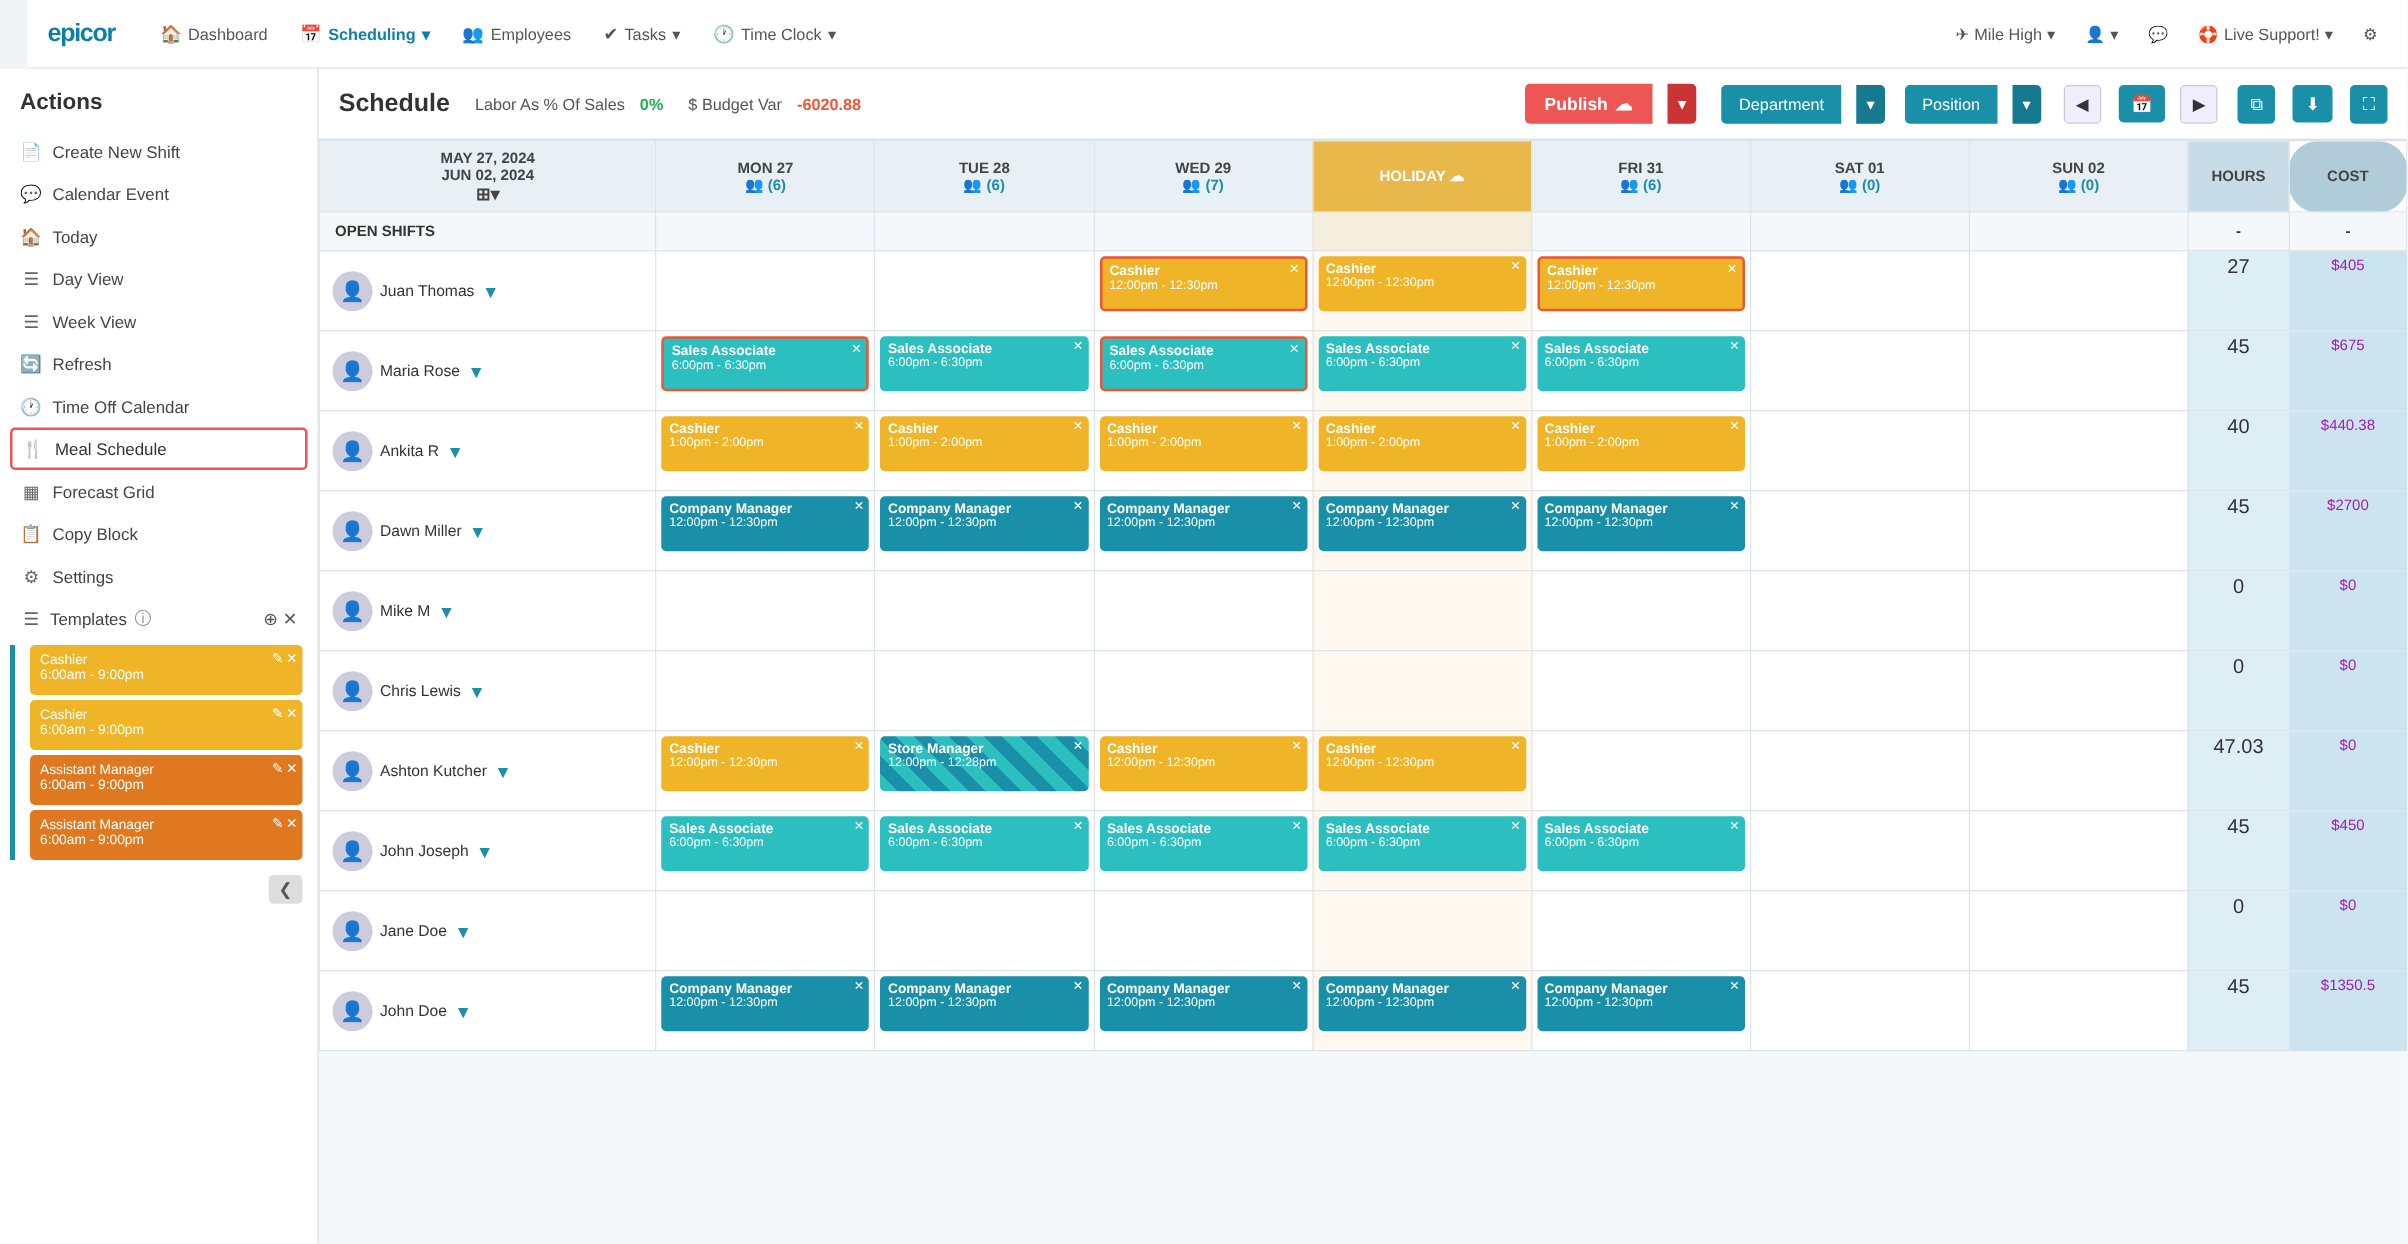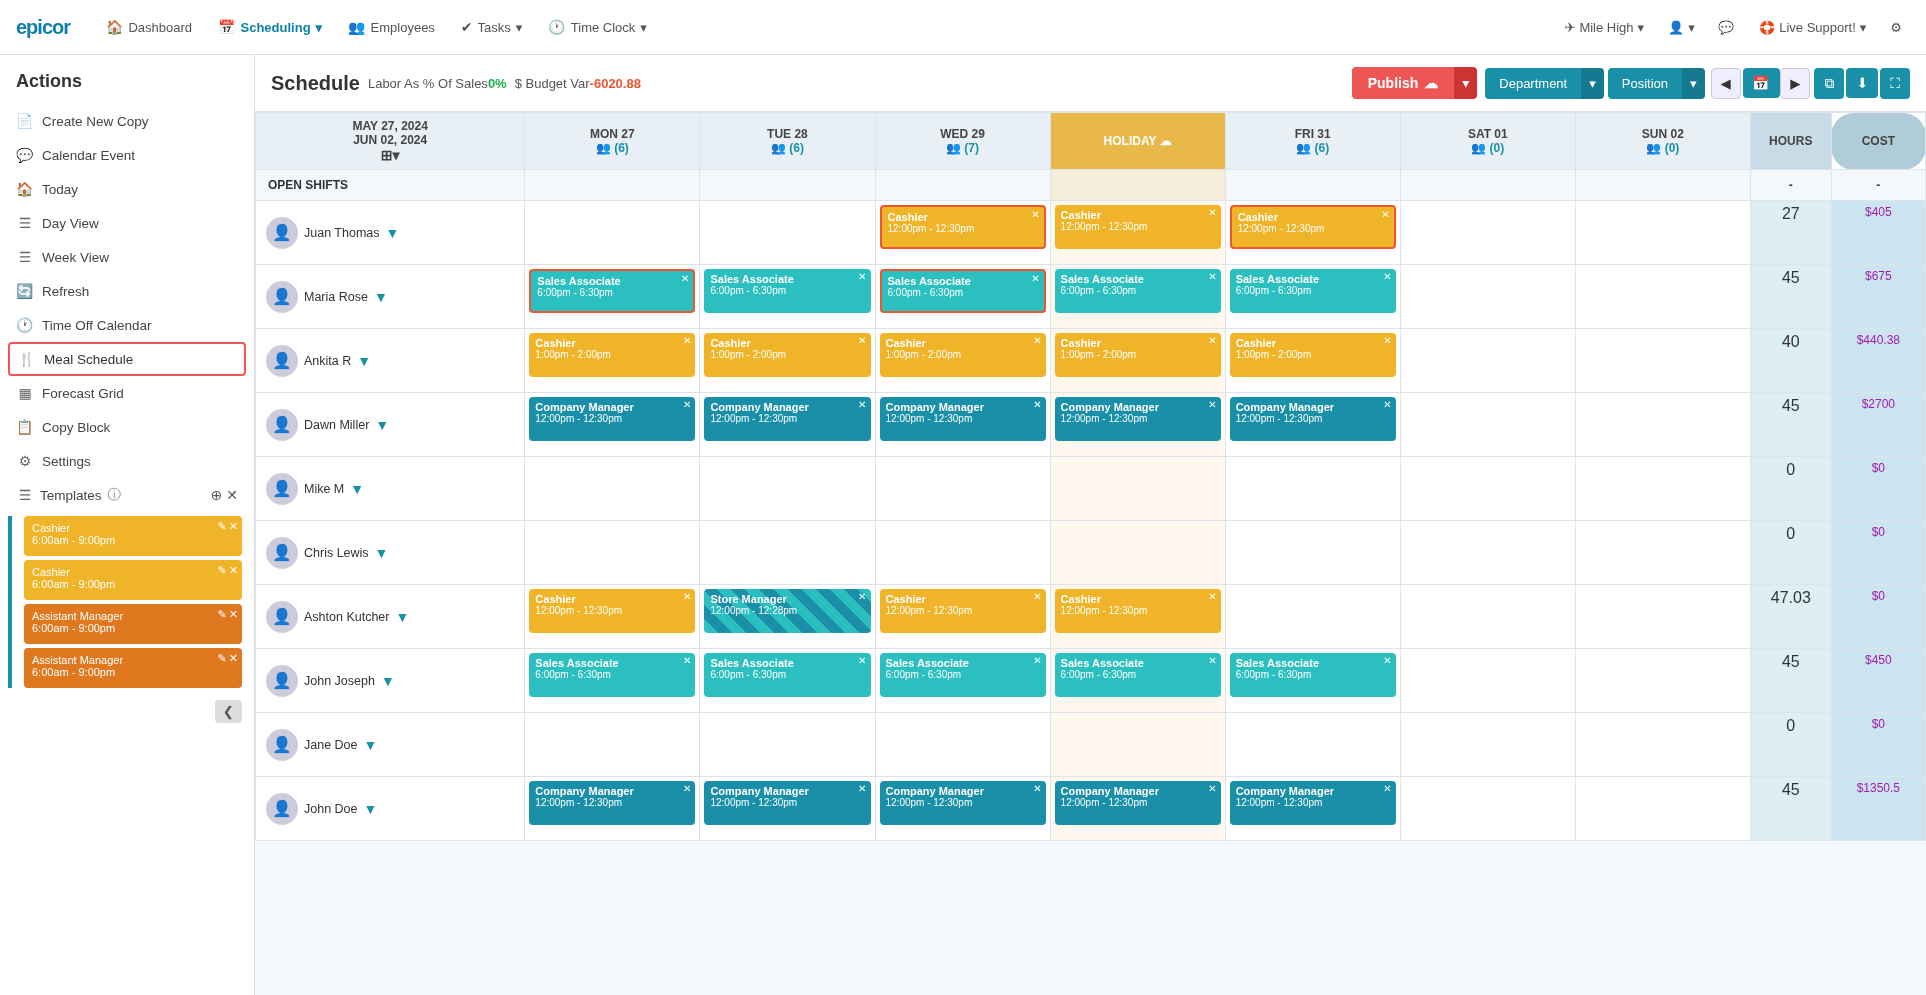--- a/index.html
+++ b/index.html
@@ -7,20 +7,21 @@
 
     
     .topnav {
       background: #fff;
       border-bottom: 1px solid #ddd;
       height: 55px;
       display: flex;
       align-items: center;
       padding: 0 16px;
       gap: 6px;
+      margin-left: 22px;
     }
     .logo {
       font-weight: 900;
       font-size: 20px;
       color: #0e7fa8;
       letter-spacing: -1px;
       margin-right: 20px;
     }
     .nav-item {
       display: flex;
@@ -139,21 +140,21 @@
       overflow: hidden;
     }
 
     
     .schedule-header {
       background: #fff;
       border-bottom: 1px solid #ddd;
       padding: 12px 16px;
       display: flex;
       align-items: center;
-      gap: 0;
+      gap: 12px;
       flex-wrap: wrap;
     }
     .schedule-title { font-size: 20px; font-weight: bold; color: #333; }
     .schedule-meta { font-size: 13px; color: #555; margin-left: 8px; }
     .budget-green { color: #22b14c; font-weight: bold; }
     .budget-red { color: #e53; font-weight: bold; }
     .header-spacer { flex: 1; }
     .btn-publish {
       background: #e55;
       color: #fff;
@@ -398,21 +399,21 @@
   </div>
 </div>
 
 <div class="main-layout">
 
   <div class="sidebar">
     <div class="sidebar-title">Actions</div>
 
     <div class="sidebar-item">
       <span class="sidebar-icon">📄</span>
-      <span>Create New Copy</span>
+      <span>Create New Shift</span>
     </div>
     <div class="sidebar-item">
       <span class="sidebar-icon">💬</span>
       <span>Calendar Event</span>
     </div>
     <div class="sidebar-item">
       <span class="sidebar-icon">🏠</span>
       <span>Today</span>
     </div>
     <div class="sidebar-item">

